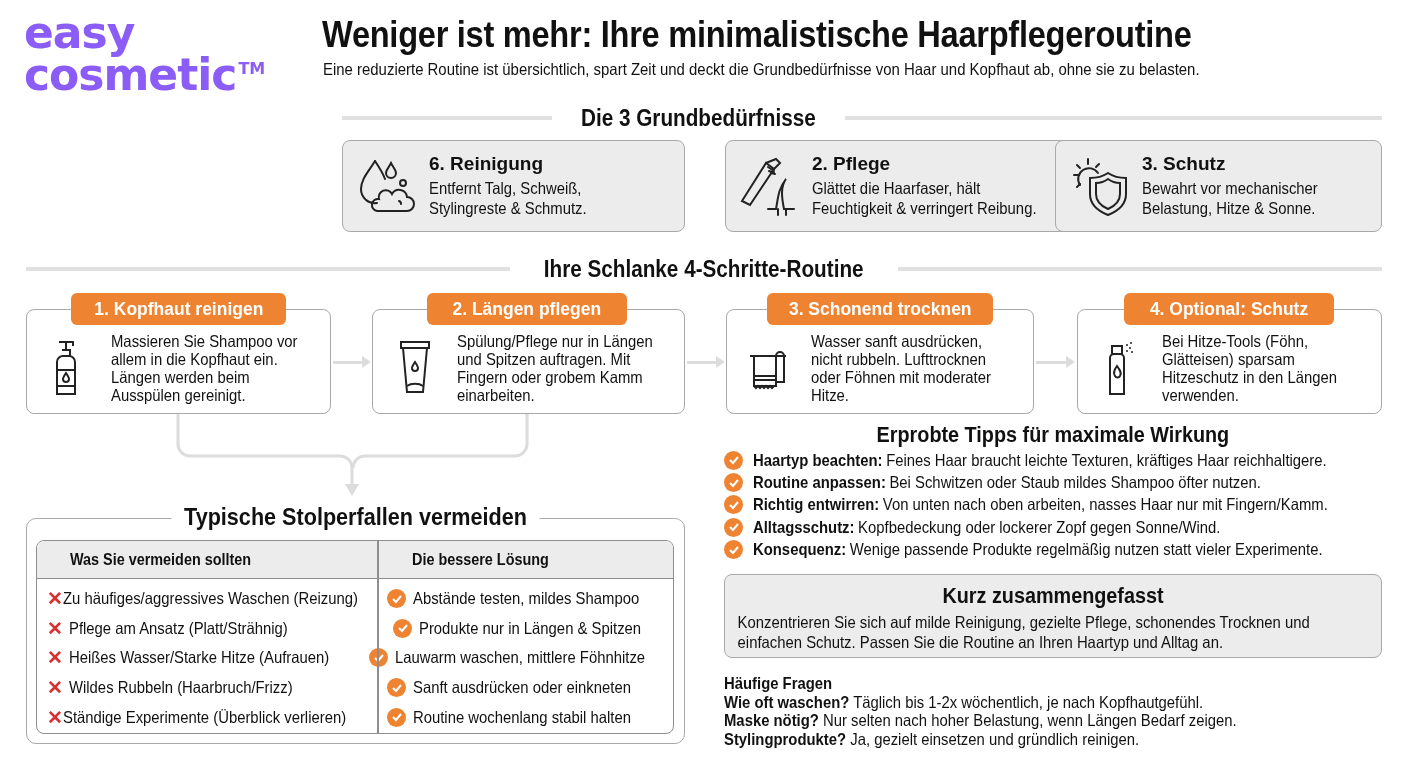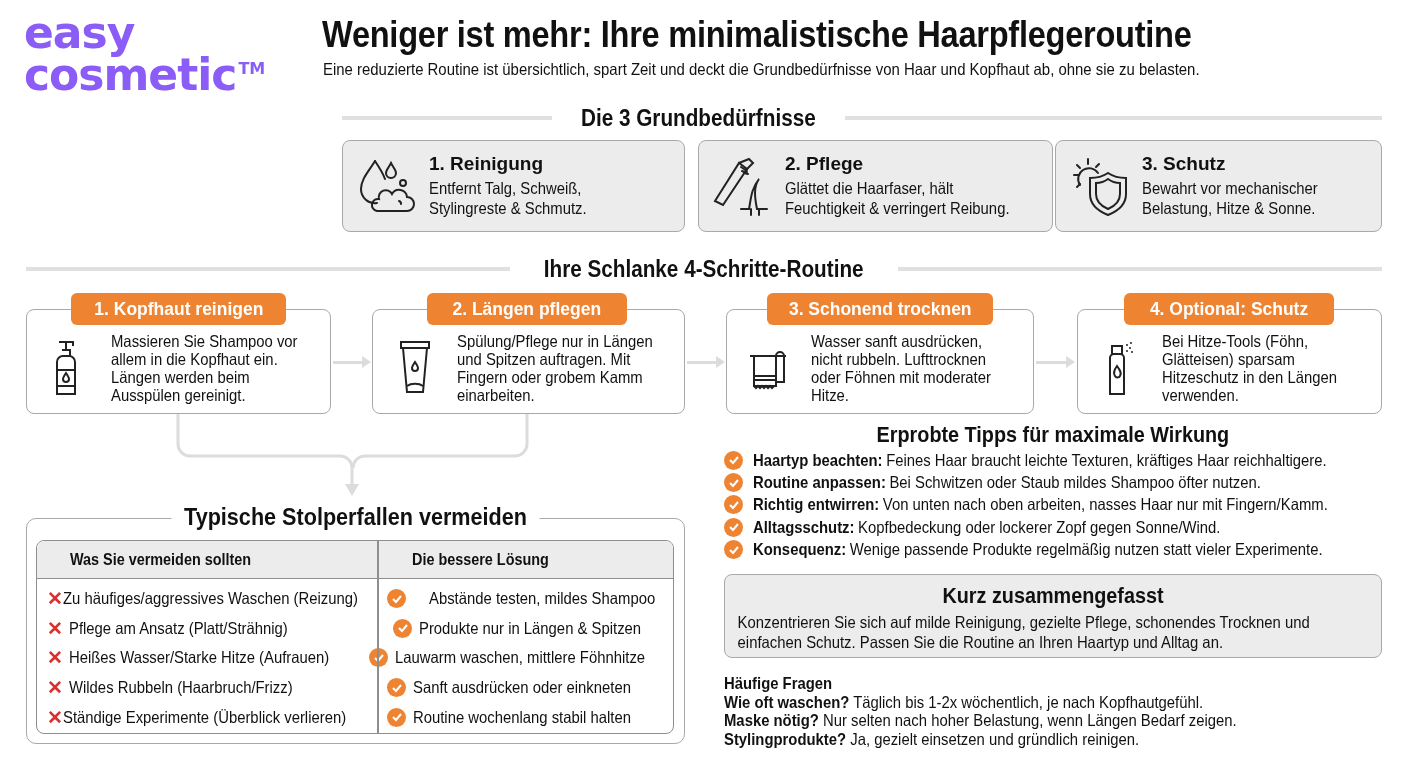--- a/index.html
+++ b/index.html
@@ -85,27 +85,27 @@
 <div class="abs need" style="left:342px; top:140px; width:343px; height:92px;">
   <svg class="ico" viewBox="0 0 64 64" fill="none" stroke="#222" stroke-width="2" stroke-linecap="round">
     <path d="M20 8 C14 18 6 26 6 36 a14 14 0 0 0 16 14"></path>
     <path d="M20 8 C24 14 28 20 30 26"></path>
     <path d="M36 10 c-2 4 -5 7 -5 10 a5 5 0 0 0 10 0 c0 -3 -3 -6 -5 -10z"></path>
     <circle cx="48" cy="30" r="3"></circle>
     <path d="M22 58 h30 a7 7 0 0 0 0 -14 a8 8 0 0 0 -15 -3 a7 7 0 0 0 -13 5 a6 6 0 0 0 -2 12z"></path>
     <path d="M44 48 a3 3 0 0 1 2 3"></path>
   </svg>
   <div>
-    <h3>1. Reinigung</h3>
+    <h3>6. Reinigung</h3>
     <p class="cond">Entfernt Talg, Schweiß,</p>
     <p class="cond">Stylingreste &amp; Schmutz.</p>
   </div>
 </div>
 
-<div class="abs need" style="left:698px; top:140px; width:355px; height:92px;">
+<div class="abs need" style="left:725px; top:140px; width:355px; height:92px;">
   <svg class="ico" viewBox="0 0 64 64" fill="none" stroke="#222" stroke-width="2" stroke-linecap="round">
     <path d="M4 48 L28 10 L36 16 L12 52 Z"></path>
     <path d="M28 10 l10 -4 l4 4 l-6 6"></path>
     <path d="M30 14 l6 4 M31 18 l5 2 M33 20 l4 1"></path>
     <path d="M40 62 v-6 M48 62 v-6"></path>
     <path d="M30 56 h8 c2 -10 2 -20 10 -30 c-6 8 -4 20 -2 30 h10"></path>
   </svg>
   <div>
     <h3>2. Pflege</h3>
     <p class="cond">Glättet die Haarfaser, hält</p>
@@ -236,21 +236,21 @@
     <div style="padding-left:35px;">
         <span class="cond">Die bessere Lösung</span>
       </div>
   </div>
   <div style="padding-top:5px;">
     <div class="pit-row">
       <div style="width:340px; padding-left:10px; display:flex; align-items:center;">
           <span class="xmark">✕</span>
           <span class="cond">Zu häufiges/aggressives Waschen (Reizung)</span>
         </div>
-      <div style="padding-left:10px; display:flex; align-items:center;gap:16px;">
+      <div style="padding-left:10px; display:flex; align-items:center;">
           <span class="check">
             <svg viewBox="0 0 12 12">
               <path d="M2 6 l3 3 l5 -6" stroke="#fff" stroke-width="2" fill="none"></path>
             </svg>
           </span>
           <span class="cond" style="margin-left:7px;">Abstände testen, mildes Shampoo</span>
         </div>
     </div>
     <div class="pit-row">
       <div style="width:340px; padding-left:10px; display:flex; align-items:center;">

